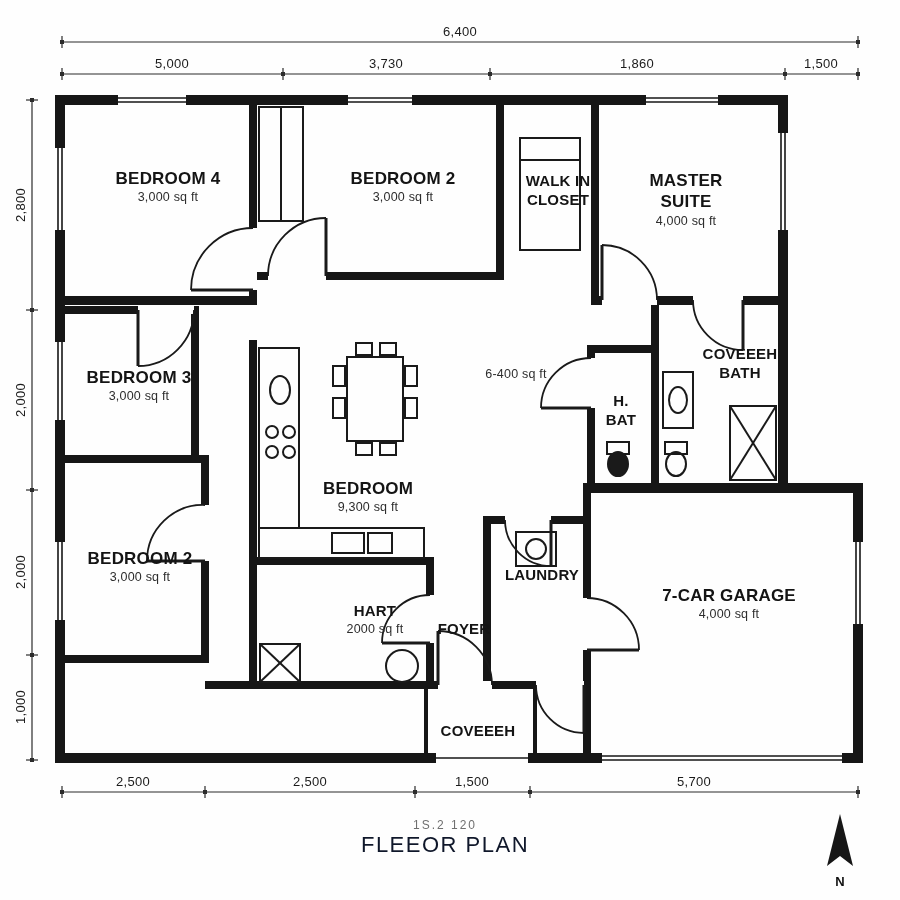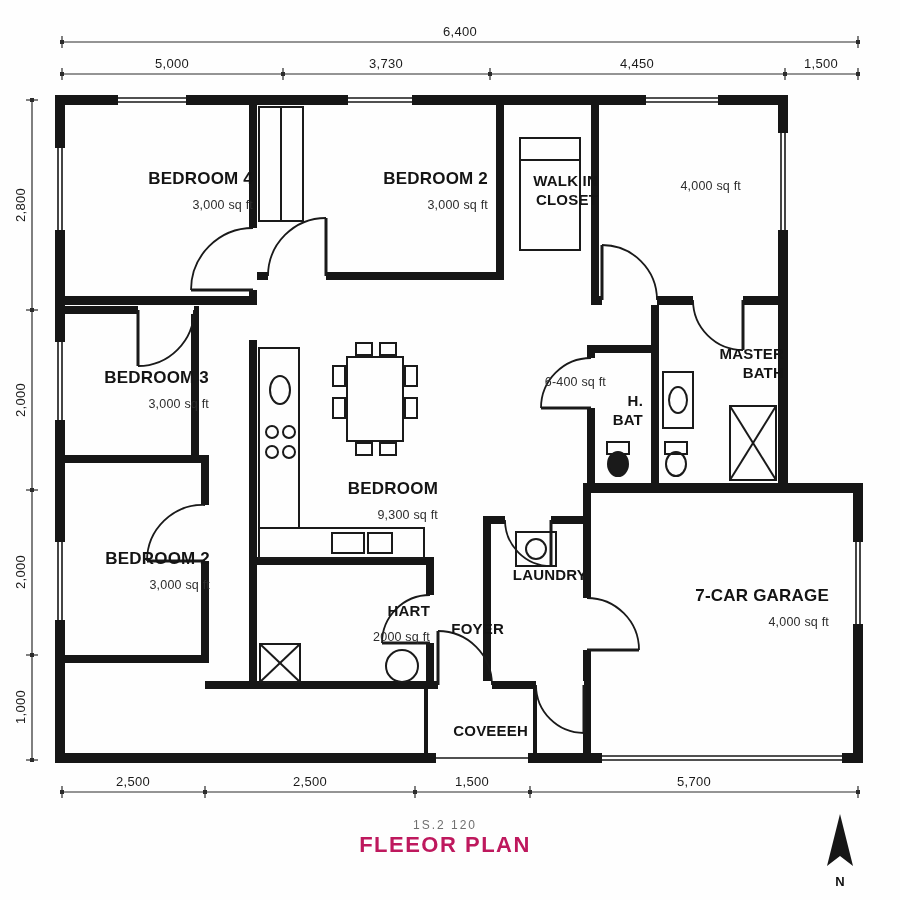--- a/index.html
+++ b/index.html
@@ -1,25 +1,25 @@
 <!DOCTYPE html>
 <html><head>
 <meta charset="utf-8">
 <style>
   *{margin:0;padding:0;box-sizing:border-box}
   html,body{width:900px;height:900px;background:#fff;font-family:"Liberation Sans",sans-serif}
   .stage{position:absolute;top:0;left:0;width:900px;height:900px;background:#fefefe;overflow:hidden}
   .stage svg{position:absolute;top:0;left:0}
-  .room-label{position:absolute;transform:translateX(-50%);text-align:right;color:#141414}
+  .room-label{position:absolute;transform:translateX(-50%);text-align:center;color:#141414}
   .room-name{font-weight:700;font-size:17px;letter-spacing:.2px;line-height:1.25}
   .room-label.sm .room-name{font-size:15px}
-  .room-area{font-size:12.5px;color:#2d2d2d;margin-top:9px;letter-spacing:.2px}
+  .room-area{font-size:12.5px;color:#2d2d2d;margin-top:1px;letter-spacing:.2px}
   .dim-label{position:absolute;transform:translateX(-50%);font-size:13px;color:#1b1b1b;letter-spacing:.3px;white-space:nowrap}
   .dim-label.rot{transform:translate(-50%,-50%) rotate(-90deg)}
-  .plan-title{position:absolute;left:445px;top:832px;transform:translateX(-50%);font-size:22px;font-weight:700;letter-spacing:1.5px;color:#be185d;white-space:nowrap}
+  .plan-title{position:absolute;left:445px;top:832px;transform:translateX(-50%);font-size:22px;font-weight:400;letter-spacing:1.5px;color:#0f172a;white-space:nowrap}
   .plan-subtitle{position:absolute;left:445px;top:818px;transform:translateX(-50%);font-size:12px;color:#6f6f6f;letter-spacing:2px;white-space:nowrap}
   .north-label{position:absolute;left:840px;top:874px;transform:translateX(-50%);font-size:13px;font-weight:700;color:#101010}
 </style>
 </head>
 <body>
 
 <div class="stage">
 
   <svg width="900" height="900" viewBox="0 0 900 900">
 
@@ -267,34 +267,35 @@
   <div class="room-label" style="left:403px;top:168px;width:170px">
     <div class="room-name">BEDROOM 2</div>
     <div class="room-area">3,000 sq ft</div>
   </div>
 
   <div class="room-label sm" style="left:558px;top:172px;width:80px">
     <div class="room-name">WALK IN CLOSET</div>
   </div>
 
   <div class="room-label" style="left:686px;top:170px;width:110px">
+    <div class="room-name">MASTER SUITE</div>
     <div class="room-area">4,000 sq ft</div>
   </div>
 
   <div class="room-label" style="left:139px;top:367px;width:140px">
     <div class="room-name">BEDROOM 3</div>
     <div class="room-area">3,000 sq ft</div>
   </div>
 
   <div class="room-label" style="left:516px;top:366px;width:180px">
     <div class="room-area">6-400 sq ft</div>
   </div>
 
   <div class="room-label sm" style="left:740px;top:345px;width:88px">
-    <div class="room-name">MASTER BATH</div>
+    <div class="room-name">COVEEEH BATH</div>
   </div>
 
   <div class="room-label sm" style="left:621px;top:392px;width:44px">
     <div class="room-name">H. BAT</div>
   </div>
 
   <div class="room-label" style="left:368px;top:478px;width:140px">
     <div class="room-name">BEDROOM</div>
     <div class="room-area">9,300 sq ft</div>
   </div>
@@ -323,21 +324,21 @@
   </div>
 
   <div class="room-label sm" style="left:478px;top:722px;width:100px">
     <div class="room-name">COVEEEH</div>
   </div>
 
   <div class="dim-label" style="left:460px;top:24px">6,400</div>
 
   <div class="dim-label" style="left:172px;top:56px">5,000</div>
   <div class="dim-label" style="left:386px;top:56px">3,730</div>
-  <div class="dim-label" style="left:637px;top:56px">4,450</div>
+  <div class="dim-label" style="left:637px;top:56px">1,860</div>
   <div class="dim-label" style="left:821px;top:56px">1,500</div>
 
   <div class="dim-label rot" style="left:20px;top:205px">2,800</div>
   <div class="dim-label rot" style="left:20px;top:400px">2,000</div>
   <div class="dim-label rot" style="left:20px;top:572px">2,000</div>
   <div class="dim-label rot" style="left:20px;top:707px">1,000</div>
 
   <div class="dim-label" style="left:133px;top:774px">2,500</div>
   <div class="dim-label" style="left:310px;top:774px">2,500</div>
   <div class="dim-label" style="left:472px;top:774px">1,500</div>

